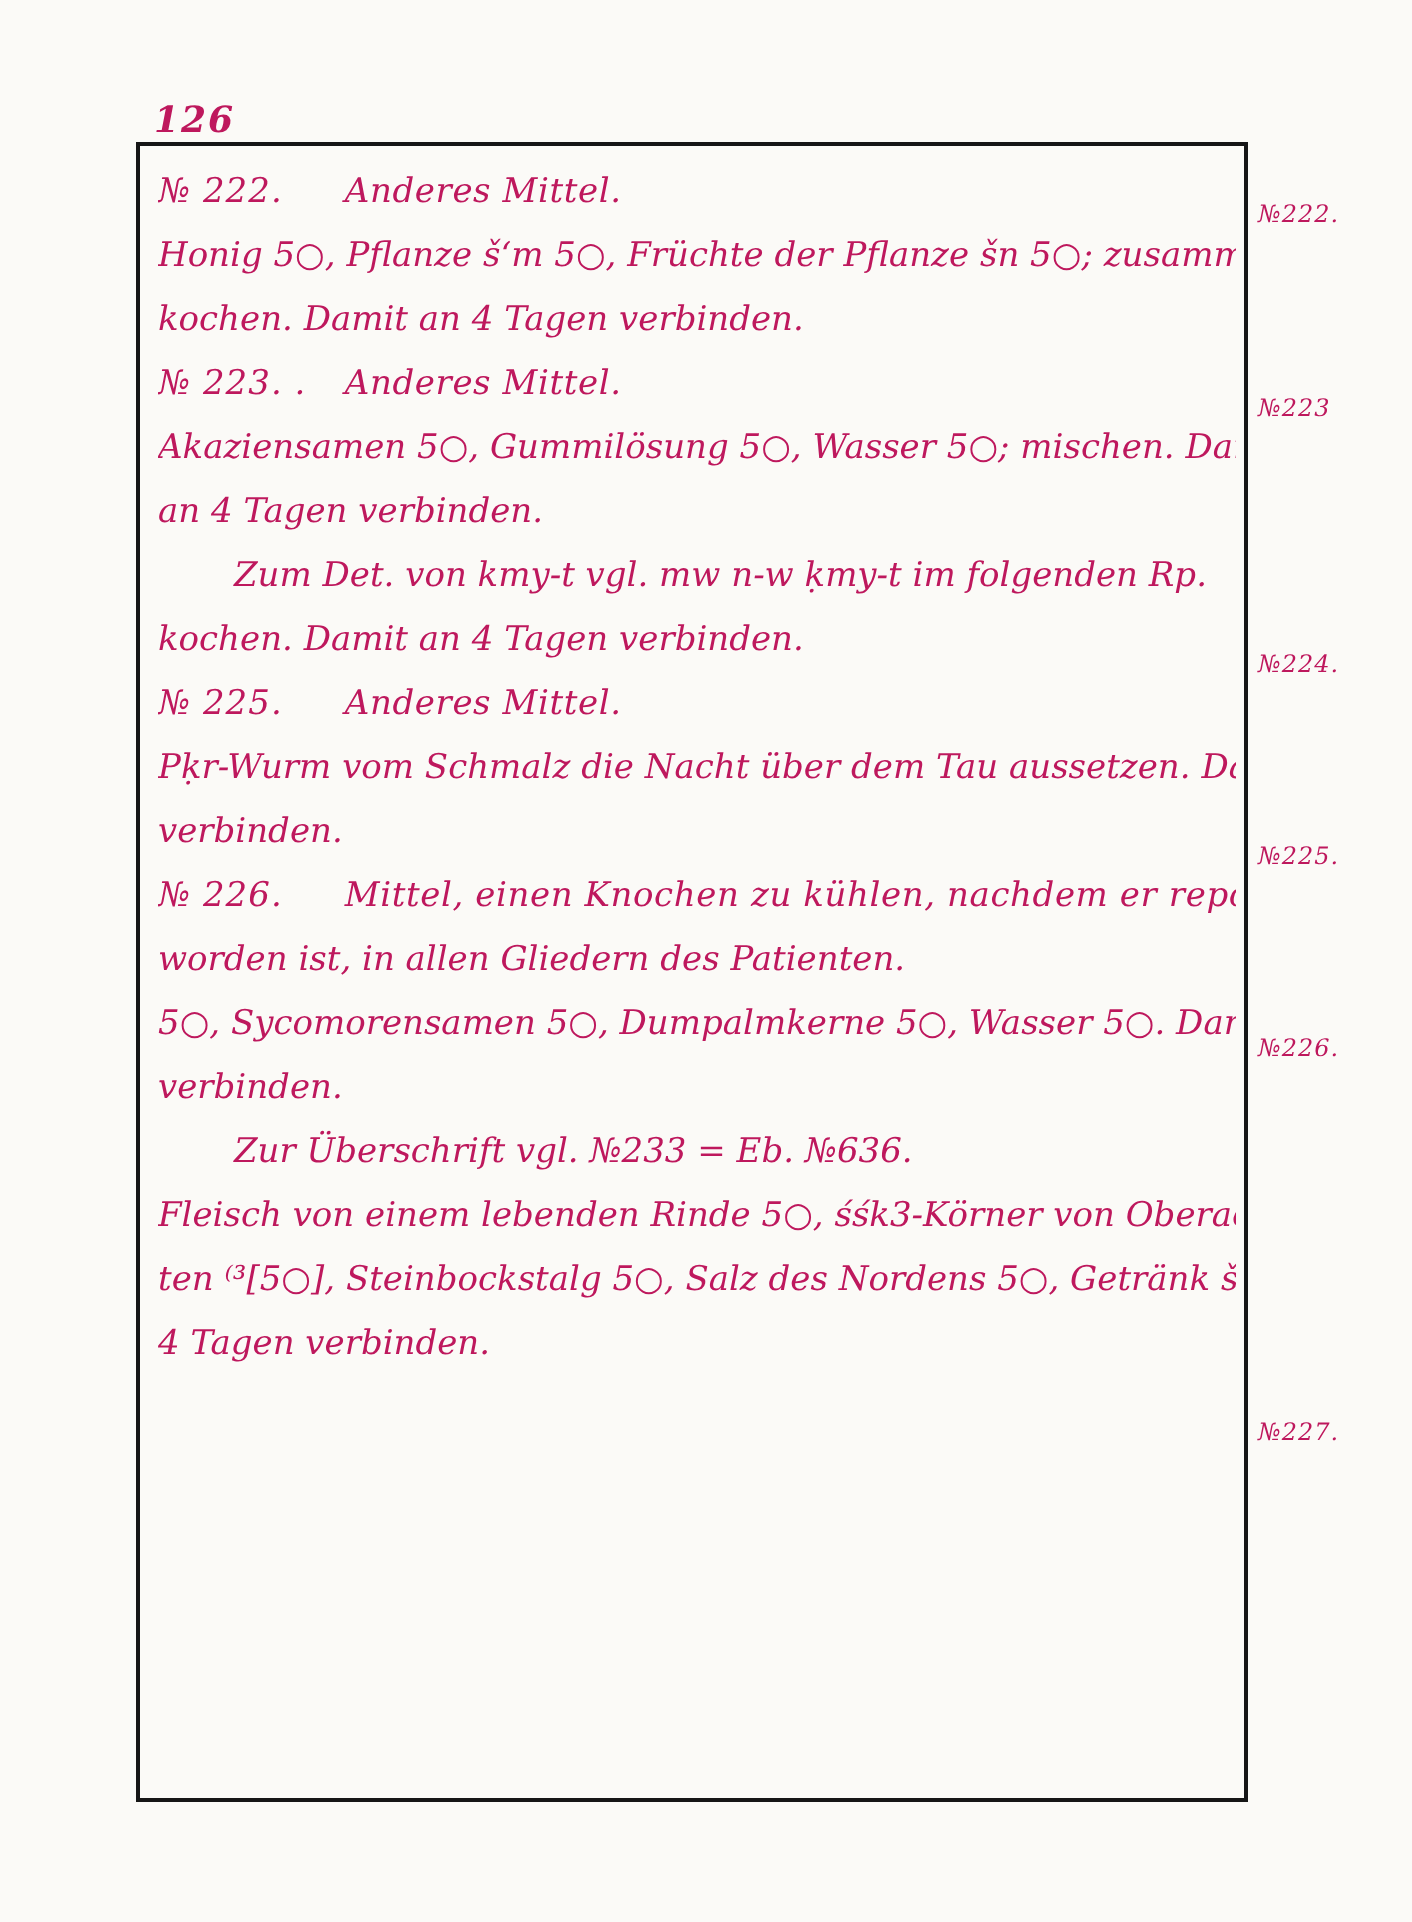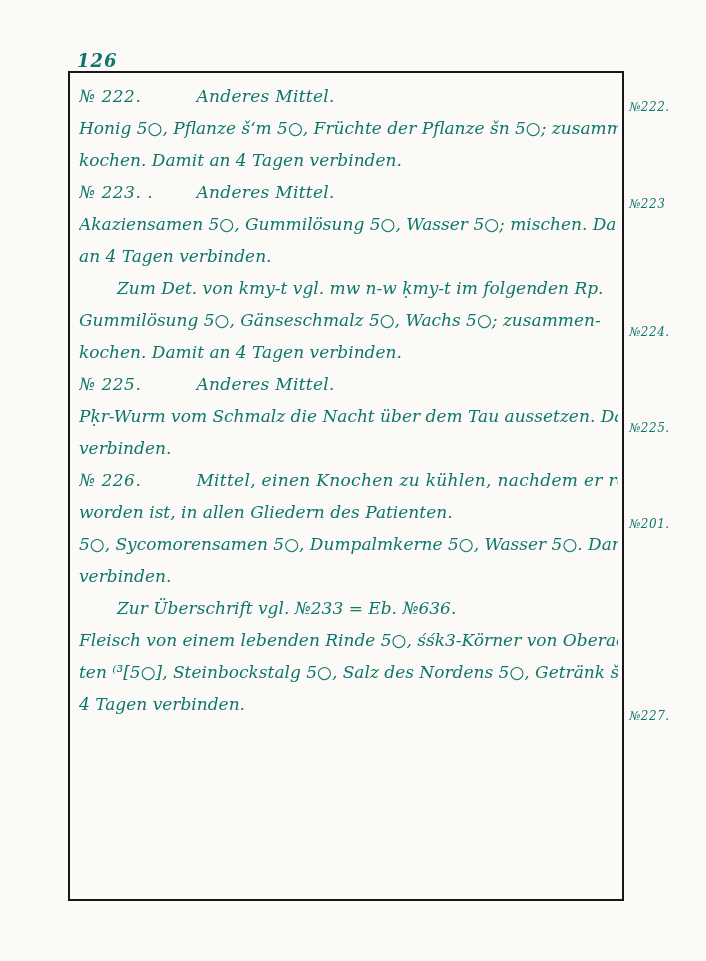--- a/index.html
+++ b/index.html
@@ -3,21 +3,21 @@
 <meta charset="utf-8">
 <style>
   html, body { margin: 0; padding: 0; }
   .page {
     position: relative;
     width: 706px;
     height: 961px;
     background: #fbfaf7;
     font-family: "DejaVu Serif", serif;
     font-style: italic;
-    color: #0f766e;
+    color: #be185d;
     overflow: hidden;
   }
   .page-number {
     position: absolute;
     top: 50px;
     left: 76px;
     font-size: 18px;
     font-weight: bold;
     border-bottom: 2px solid #161616;
     padding: 0 4px 0 1px;
@@ -37,21 +37,21 @@
     padding: 7px 4px 0 9px;
     font-size: 17px;
     line-height: 32px;
   }
   .line { white-space: nowrap; overflow: hidden; }
   .entry-header .no {
     display: inline-block;
     min-width: 88px;
     letter-spacing: 0.5px;
   }
-  .entry-header .title { letter-spacing: 0.3px; margin-left: 24px; }
+  .entry-header .title { letter-spacing: 0.3px; }
   .note { padding-left: 38px; }
   .margin-label {
     position: absolute;
     left: 629px;
     font-size: 12px;
     letter-spacing: 0.5px;
     white-space: nowrap;
     margin-top: 17px;
   }
 </style>
@@ -59,21 +59,21 @@
 <body>
 
 <div class="page">
 
   <div class="page-number">126</div>
 
   <div class="margin-label" style="top:83px;">№222.</div>
   <div class="margin-label" style="top:180px;">№223</div>
   <div class="margin-label" style="top:308px;">№224.</div>
   <div class="margin-label" style="top:404px;">№225.</div>
-  <div class="margin-label" style="top:500px;">№201.</div>
+  <div class="margin-label" style="top:500px;">№226.</div>
   <div class="margin-label" style="top:692px;">№227.</div>
 
   <div class="frame">
     <div class="content">
 
       <div class="entry">
         <div class="line entry-header">
           <span class="no">№ 222.</span>
           <span class="title">Anderes Mittel.</span>
         </div>
@@ -85,21 +85,20 @@
         <div class="line entry-header">
           <span class="no">№ 223.   .</span>
           <span class="title">Anderes Mittel.</span>
         </div>
         <div class="line">Akaziensamen 5○, Gummilösung 5○, Wasser 5○; mischen. Damit</div>
         <div class="line">an 4 Tagen verbinden.</div>
         <div class="line note">Zum Det. von kmy-t vgl. mw n-w ḳmy-t im folgenden Rp.</div>
       </div>
 
       <div class="entry">
-        <div class="line">Gummilösung 5○, Gänseschmalz 5○, Wachs 5○; zusammen-</div>
         <div class="line">kochen. Damit an 4 Tagen verbinden.</div>
       </div>
 
       <div class="entry">
         <div class="line entry-header">
           <span class="no">№ 225.</span>
           <span class="title">Anderes Mittel.</span>
         </div>
         <div class="line">Pḳr-Wurm vom Schmalz die Nacht über dem Tau aussetzen. Damit</div>
         <div class="line">verbinden.</div>

